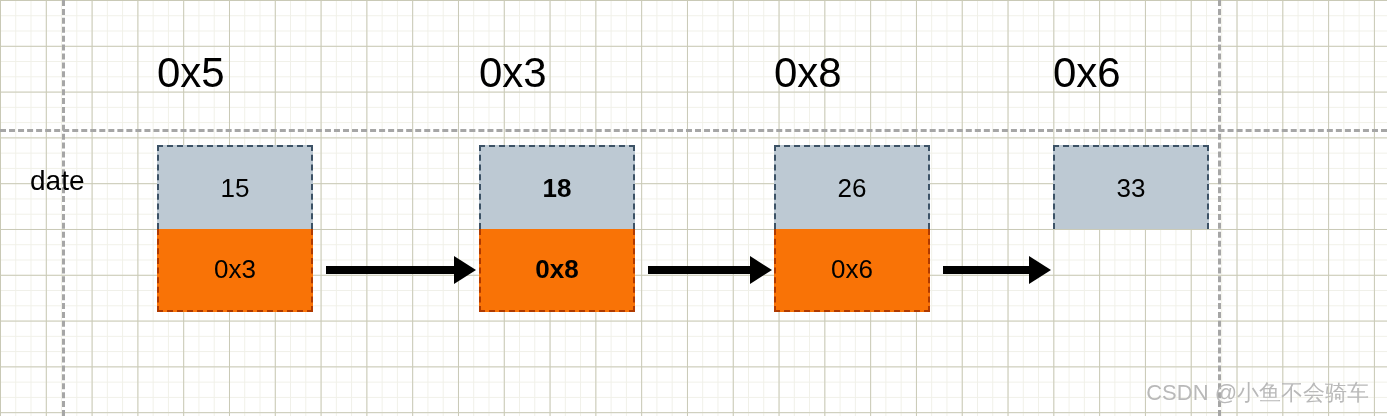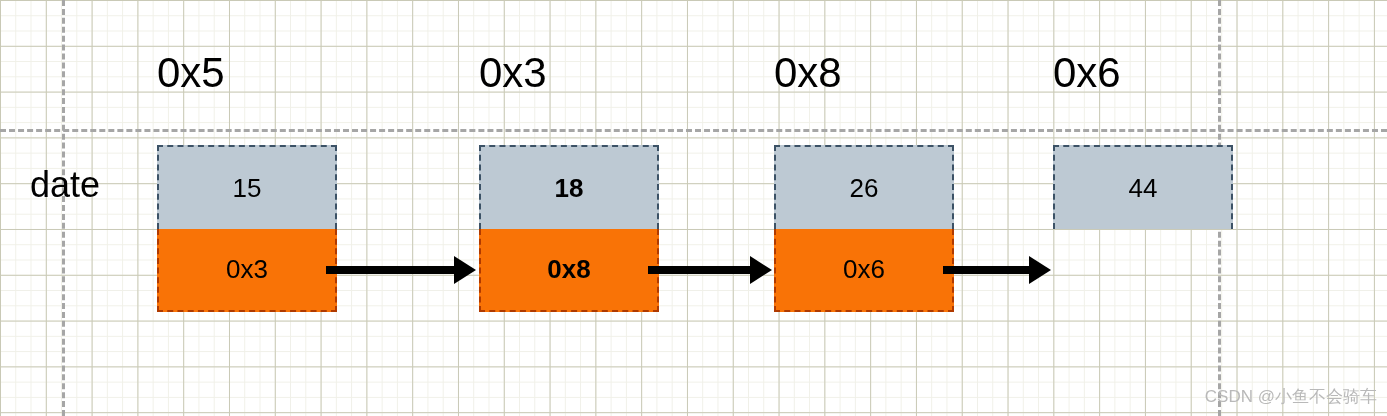--- a/index.html
+++ b/index.html
@@ -42,21 +42,21 @@
     left: 0;
     width: 1387px;
     height: 0;
     border-top: 3px dashed #a6a6a6;
   }
 
   
   .row-label {
     position: absolute;
     color: #000000;
-    font-size: 36px;
+    font-size: 28px;
     line-height: 1;
     white-space: nowrap;
   }
   #label-date { left: 30px; top: 167px; }
   #label-next { left: 30px; top: 259px; }
 
   
   .addr-label {
     position: absolute;
     top: 52px;
@@ -67,21 +67,20 @@
     color: #000000;
     white-space: nowrap;
   }
 
   
   .node {
     position: absolute;
     top: 145px;
     width: 156px;
     height: 167px;
-    padding-left: 24px;
   }
   .cell {
     position: absolute;
     left: 0;
     width: 100%;
     box-sizing: border-box;
     display: flex;
     align-items: center;
     justify-content: center;
     font-size: 26px;
@@ -117,23 +116,23 @@
     width: 0;
     height: 0;
     border-top: 14px solid transparent;
     border-bottom: 14px solid transparent;
     border-left: 22px solid #000000;
   }
 
   
   #watermark {
     position: absolute;
-    right: 10px;
+    right: 18px;
     bottom: 8px;
-    font-size: 17px;
+    font-size: 22px;
     color: #b9b9b9;
     white-space: nowrap;
   }
 </style>
 </head>
 <body>
 
 <div id="canvas">
 
   <div class="guide-v" style="left:62px;"></div>
@@ -156,21 +155,21 @@
     <div class="cell cell-data">18</div>
     <div class="cell cell-next">0x8</div>
   </div>
 
   <div class="node" style="left:774px;">
     <div class="cell cell-data">26</div>
     <div class="cell cell-next">0x6</div>
   </div>
 
   <div class="node" style="left:1053px;">
-    <div class="cell cell-data">44</div>
+    <div class="cell cell-data">33</div>
   </div>
 
   <div class="arrow" style="left:326px; width:130px;"></div>
   <div class="arrow" style="left:648px; width:104px;"></div>
   <div class="arrow" style="left:943px; width:88px;"></div>
 
   <div id="watermark">CSDN @小鱼不会骑车</div>
 
 </div>
 

